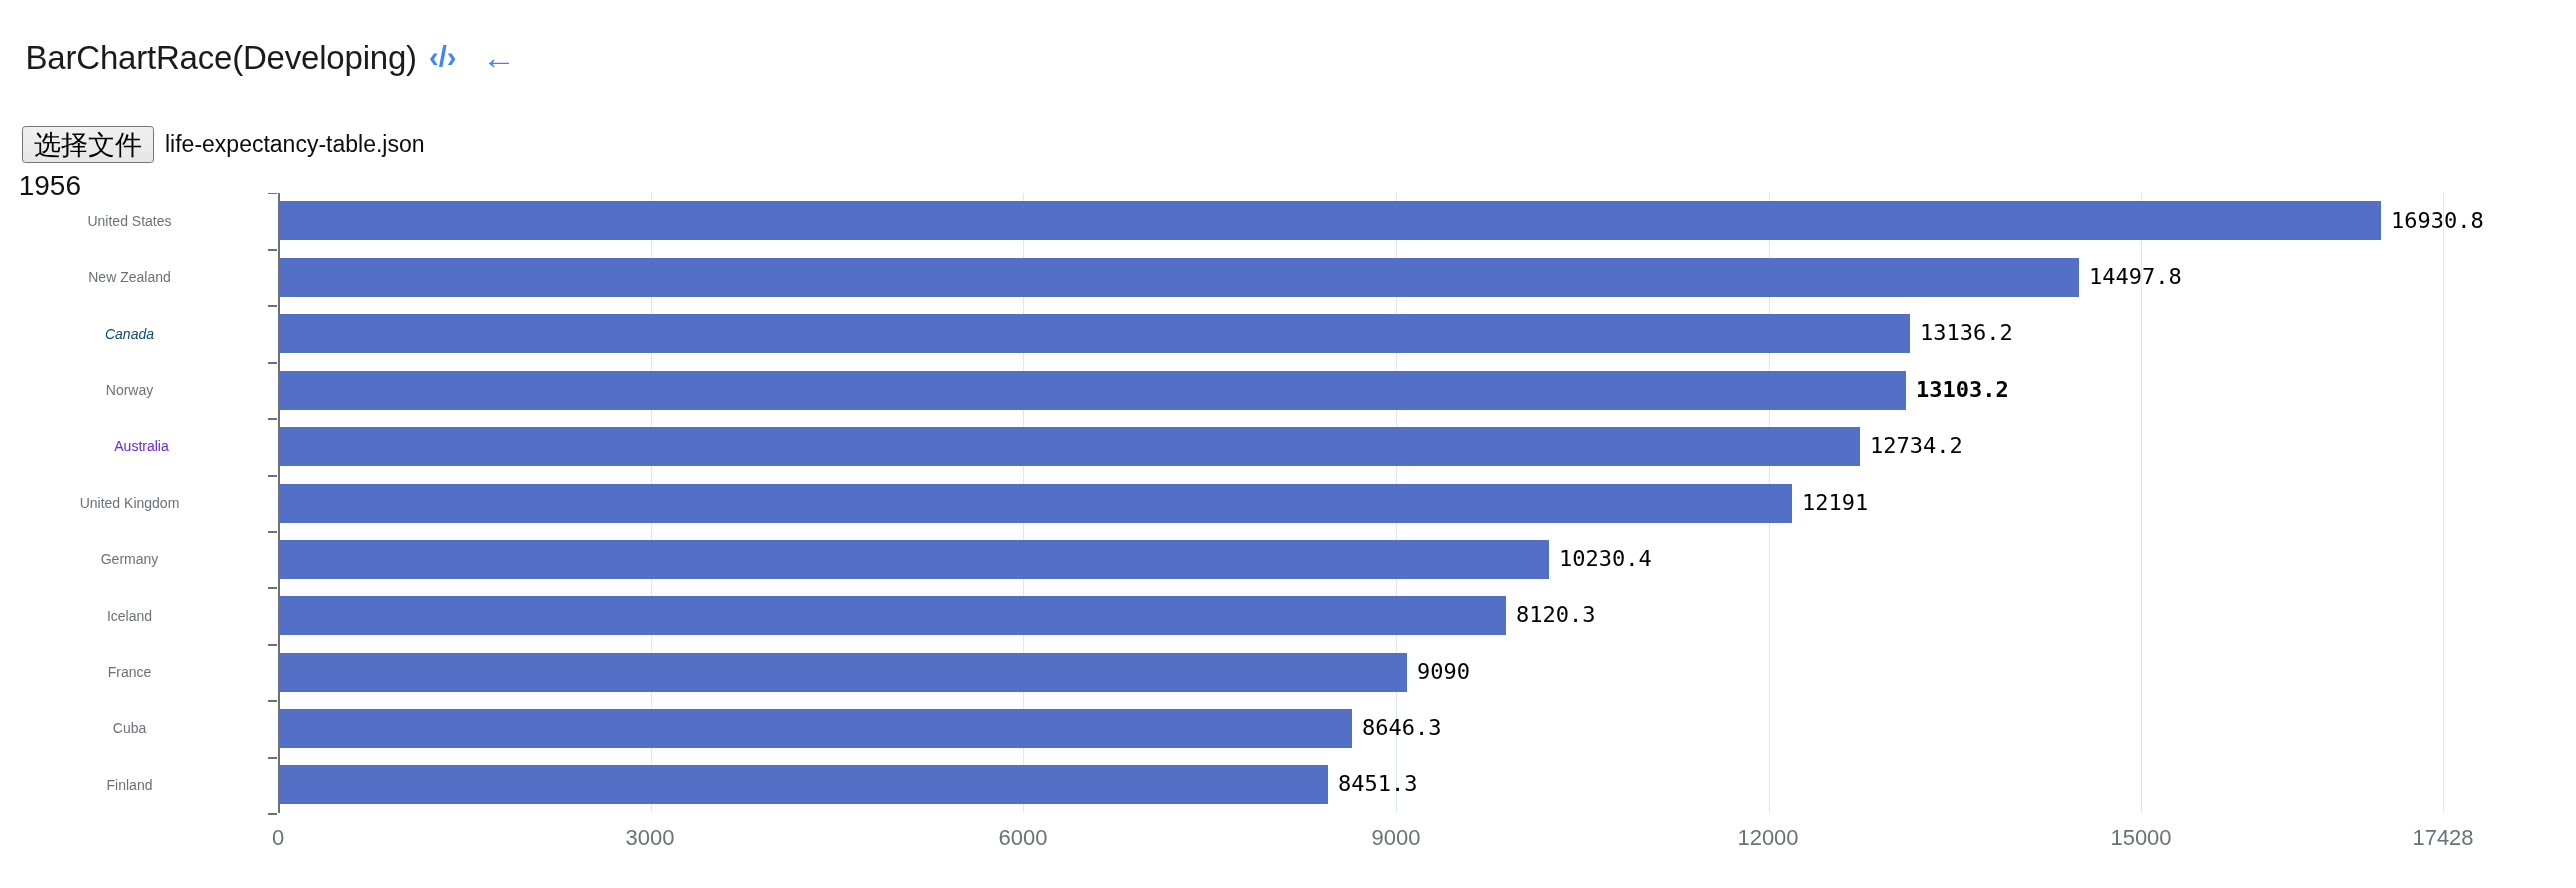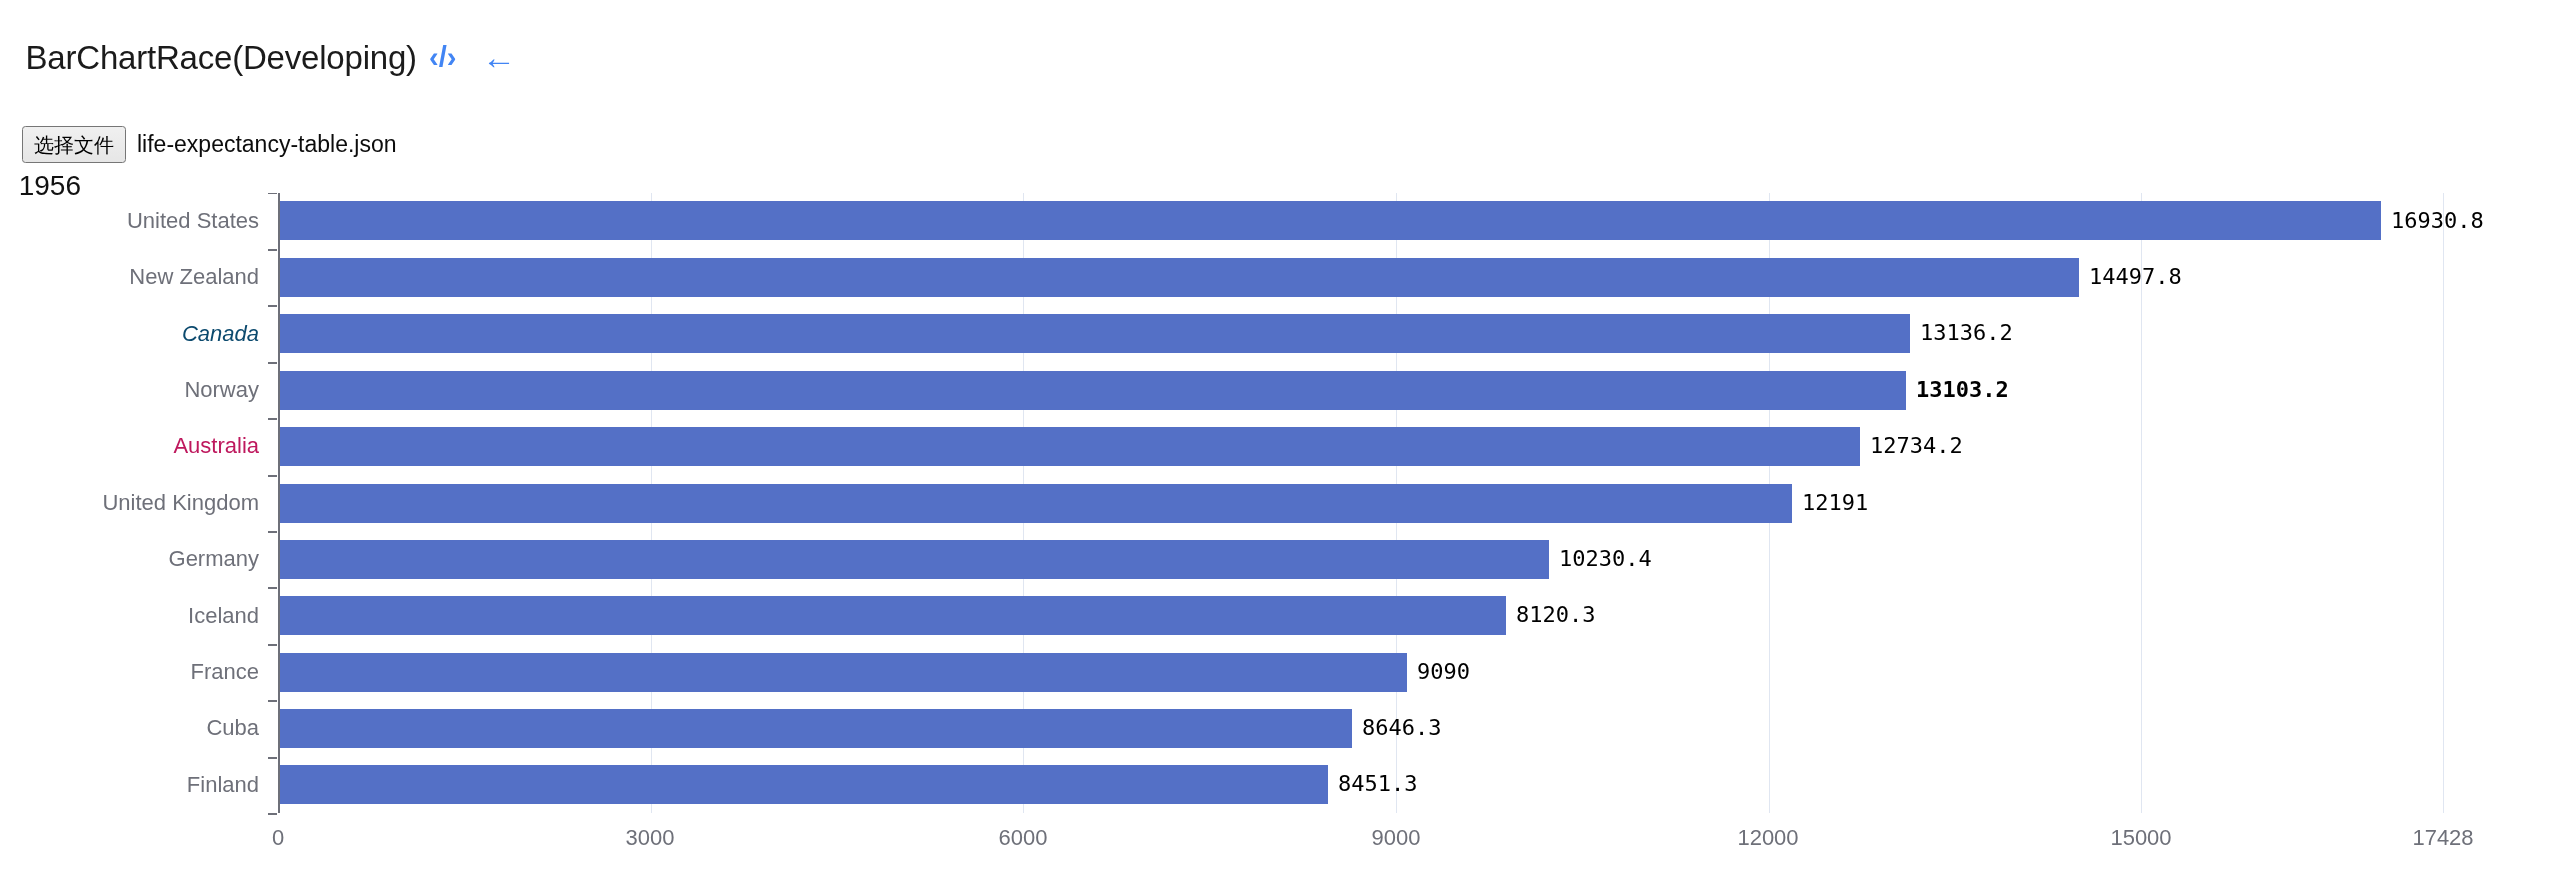--- a/index.html
+++ b/index.html
@@ -64,21 +64,21 @@
     display: flex;
     align-items: center;
     height: 37px;
   }
   .file-button {
     display: inline-flex;
     align-items: center;
     justify-content: center;
     height: 37px;
     padding: 0 11px;
-    font-size: 20px;
+    font-size: 27px;
     color: #000000;
     background: linear-gradient(#f0f0f0, #e6e6e6);
     border: 0.8px solid #767676;
     border-radius: 3.4px;
     font-family: "DejaVu Sans", sans-serif;
     cursor: pointer;
     line-height: 1;
   }
   .file-name {
     font-size: 23px;
@@ -157,22 +157,22 @@
     font-size: 22px;
     color: #000000;
     font-family: "DejaVu Sans Mono", monospace;
     white-space: nowrap;
     line-height: 1;
   }
   .cat-label-wrap {
     position: absolute;
     left: 0;
     width: 259px;
-    text-align: right;
-    font-size: 22px;
+    text-align: center;
+    font-size: 14px;
     color: #6e7079;
     white-space: nowrap;
     line-height: 1;
     transform: translateY(-50%);
   }
 
   .xtick-label {
     position: absolute;
     top: 636px;
     font-size: 22px;
@@ -267,21 +267,21 @@
         <div class="ytick" style="top: 453px;"></div>
         <div class="ytick" style="top: 509px;"></div>
         <div class="ytick" style="top: 566px;"></div>
         <div class="ytick" style="top: 622px;"></div>
       </div>
     <div id="cat-labels">
         <div class="cat-label-wrap" style="top: 30px; color: rgb(110, 112, 121);">United States</div>
         <div class="cat-label-wrap" style="top: 86px; color: rgb(110, 112, 121);">New Zealand</div>
         <div class="cat-label-wrap" style="top: 143px; color: #0c4a6e; font-style: italic;">Canada</div>
         <div class="cat-label-wrap" style="top: 199px; color: rgb(110, 112, 121);">Norway</div>
-        <div class="cat-label-wrap" style="top: 255px; color: #be185d;">Australia</div>
+        <div class="cat-label-wrap" style="top: 255px; color: #6d28d9; margin-left: 12px;">Australia</div>
         <div class="cat-label-wrap" style="top: 312px; color: rgb(110, 112, 121);">United Kingdom</div>
         <div class="cat-label-wrap" style="top: 368px; color: rgb(110, 112, 121);">Germany</div>
         <div class="cat-label-wrap" style="top: 425px; color: rgb(110, 112, 121);">Iceland</div>
         <div class="cat-label-wrap" style="top: 481px; color: rgb(110, 112, 121);">France</div>
         <div class="cat-label-wrap" style="top: 537px; color: rgb(110, 112, 121);">Cuba</div>
         <div class="cat-label-wrap" style="top: 594px; color: rgb(110, 112, 121);">Finland</div>
       </div>
     <div id="xtick-labels">
         <div class="xtick-label" style="left: 278px; color: rgb(110, 112, 121);">0</div>
         <div class="xtick-label" style="left: 650px; color: rgb(110, 112, 121);">3000</div>

